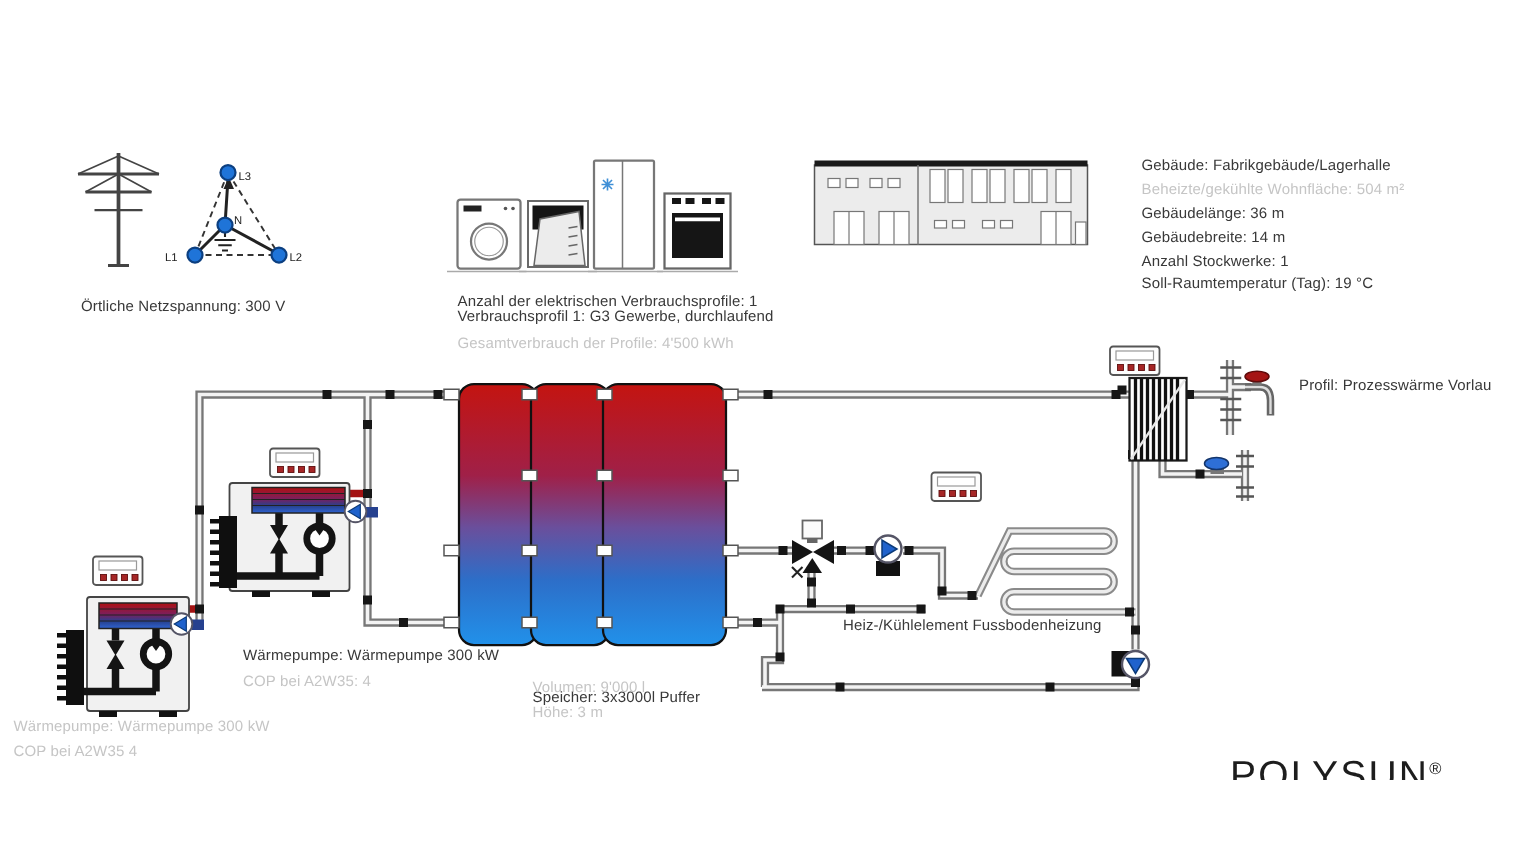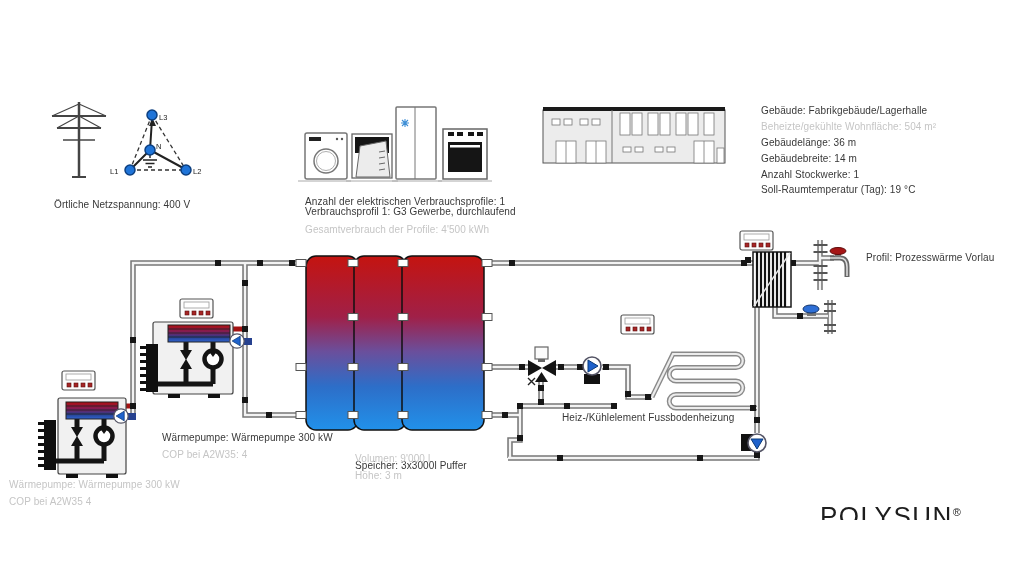--- a/index.html
+++ b/index.html
@@ -305,21 +305,21 @@
           <rect x="635" y="147" width="8" height="5"></rect>
       <rect x="655" y="147" width="8" height="5"></rect>
           <rect x="667" y="147" width="8" height="5"></rect>
       <rect x="694" y="141" width="20" height="22"></rect>
           <rect x="717" y="148" width="7" height="15"></rect>
     </g>
     <path d="M566,141 V163 M596,141 V163 M704,141 V163" stroke="#777" stroke-width="0.8"></path>
   </g>
 </svg>
 
-<div class="lbl" style="left:54px;top:199px">Örtliche Netzspannung: 400 V</div>
+<div class="lbl" style="left:54px;top:199px">Örtliche Netzspannung: 300 V</div>
 
 <div class="lbl" style="left:305px;top:196px">Anzahl der elektrischen Verbrauchsprofile: 1</div>
 <div class="lbl" style="left:305px;top:206px">Verbrauchsprofil 1: G3 Gewerbe, durchlaufend</div>
 <div class="lbl g" style="left:305px;top:224px">Gesamtverbrauch der Profile: 4'500 kWh</div>
 
 <div class="lbl" style="left:761px;top:105px">Gebäude: Fabrikgebäude/Lagerhalle</div>
 <div class="lbl g" style="left:761px;top:121px">Beheizte/gekühlte Wohnfläche: 504 m²</div>
 <div class="lbl" style="left:761px;top:137px">Gebäudelänge: 36 m</div>
 <div class="lbl" style="left:761px;top:153px">Gebäudebreite: 14 m</div>
 <div class="lbl" style="left:761px;top:169px">Anzahl Stockwerke: 1</div>

